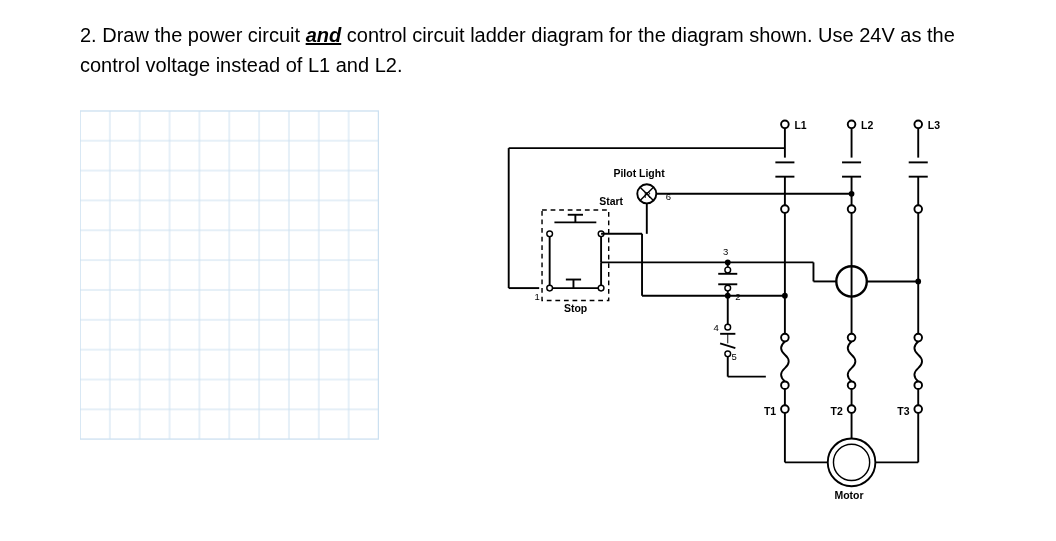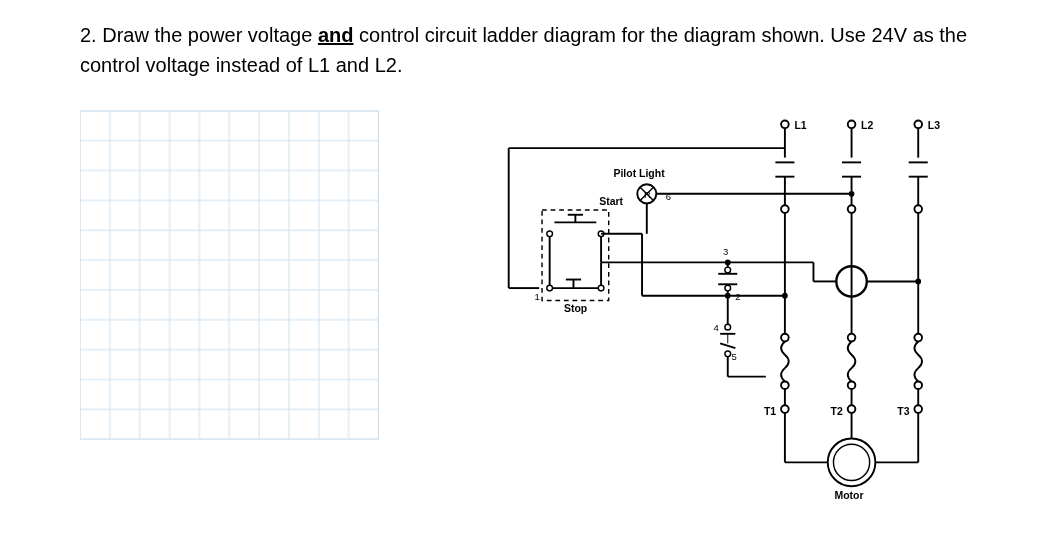--- a/index.html
+++ b/index.html
@@ -17,20 +17,21 @@
     }
     .question-text {
       font-size: 20px;
       line-height: 1.5;
       color: #000;
       margin-bottom: 30px;
     }
     .underline {
       text-decoration: underline;
       font-weight: bold;
+      font-style: italic;
     }
     .content-area {
       display: flex;
       gap: 100px;
       align-items: flex-start;
       justify-content: space-between;
     }
     .grid-container {
       width: 300px;
       height: 340px;
@@ -57,21 +58,21 @@
     .label-small {
       font-family: Arial, sans-serif;
       font-size: 10px;
     }
   </style>
 </head>
 <body>
 
 <div class="question-text">
   <span>2.</span>
-  <span>Draw the power voltage </span><span class="underline">and</span><span> control circuit ladder diagram for the diagram shown. Use 24V as the control voltage instead of L1 and L2.</span>
+  <span>Draw the power circuit </span><span class="underline">and</span><span> control circuit ladder diagram for the diagram shown. Use 24V as the control voltage instead of L1 and L2.</span>
 </div>
 
 <div class="content-area">
 
   <div class="grid-container">
     <svg viewBox="0 0 300 340">
       <defs>
         <pattern id="grid" width="30" height="30" patternUnits="userSpaceOnUse">
           <rect width="30" height="30" fill="none" stroke="#cce0f0" stroke-width="1"></rect>
         </pattern>

